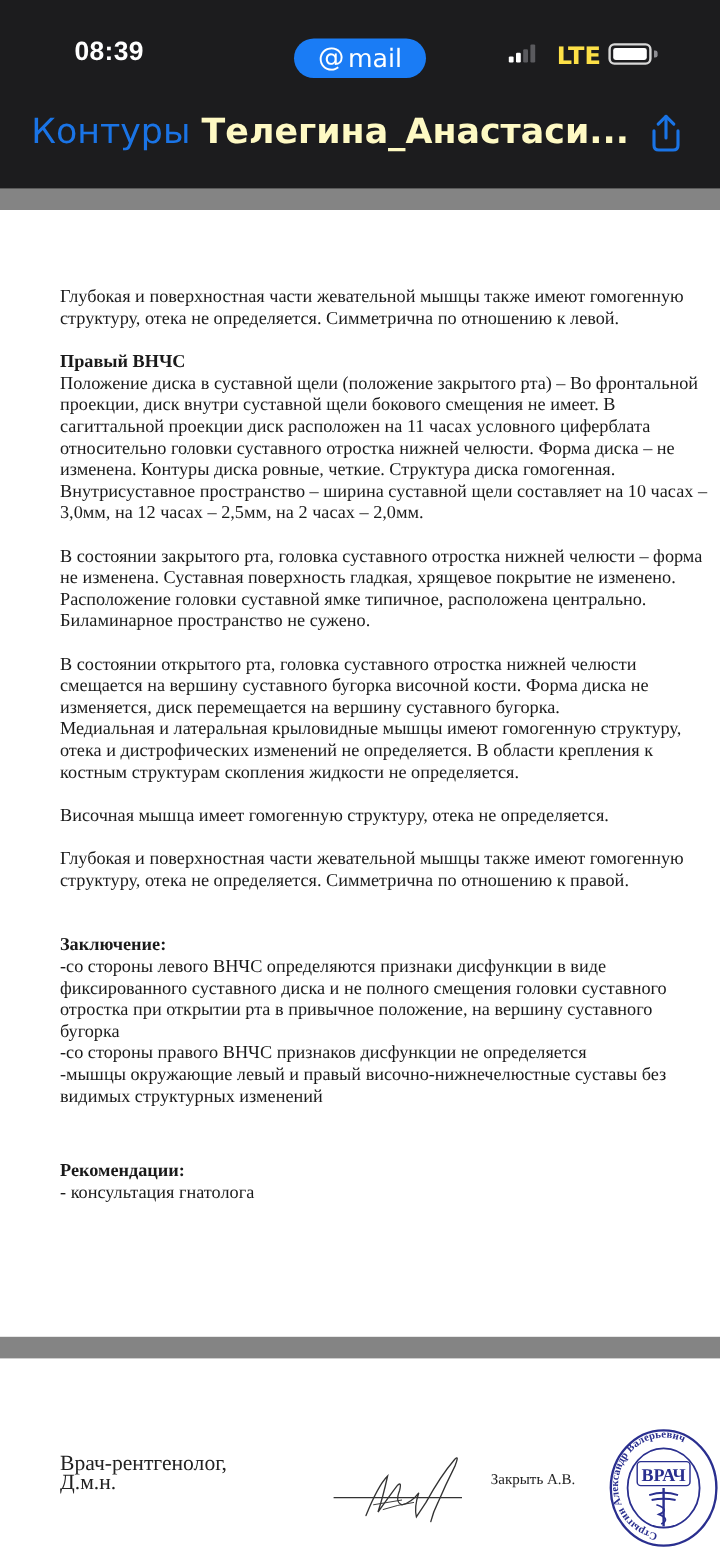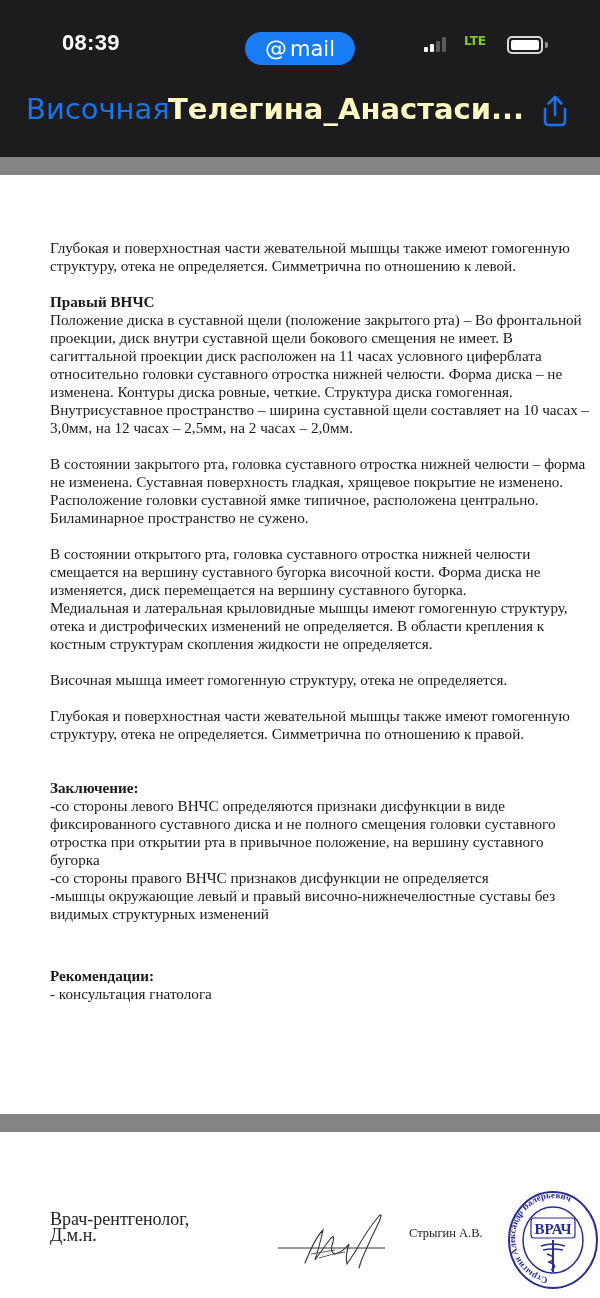--- a/index.html
+++ b/index.html
@@ -6,21 +6,21 @@
     html, body { width: 600px; height: 1298px; background: #ffffff; overflow: hidden; }
     body { position: relative; font-family: "Liberation Sans", sans-serif; }
 
     .topbar { position: absolute; left: 0; top: 0; width: 600px; height: 164px; background: #1c1c1e; }
     .status-time { position: absolute; left: 62px; top: 30px; color: #fff; font-weight: bold; font-size: 22px; letter-spacing: 0.3px; font-family: "Liberation Sans", sans-serif; }
     .mail-pill { position: absolute; left: 245px; top: 32px; width: 110px; height: 33px; background: #1a7cf5; border-radius: 17px; color: #fff; display: flex; align-items: center; justify-content: center; font-size: 21px; gap: 3px; font-family: "DejaVu Sans", sans-serif; }
     .mail-pill .at { font-size: 22px; font-weight: normal; }
     .signal { position: absolute; left: 424px; top: 37px; display: flex; align-items: flex-end; gap: 2px; height: 15px; }
     .signal span { display: block; width: 4px; background: #fff; border-radius: 1px; }
     .signal span.dim { background: #5a5a5e; }
-    .lte { position: absolute; left: 464px; top: 34px; color: #84cc16; font-weight: bold; font-size: 12px; font-family: "DejaVu Sans", sans-serif; }
+    .lte { position: absolute; left: 464px; top: 34px; color: #fde047; font-weight: bold; font-size: 20px; font-family: "DejaVu Sans", sans-serif; }
     .battery { position: absolute; left: 507px; top: 36px; width: 36px; height: 18px; border: 2px solid #d8d8d8; border-radius: 5px; padding: 2px; }
     .battery-fill { width: 100%; height: 100%; background: #fff; border-radius: 2px; }
     .battery-tip { position: absolute; left: 545px; top: 42px; width: 3px; height: 6px; background: #8e8e93; border-radius: 0 2px 2px 0; }
 
     .close-btn { position: absolute; left: 26px; top: 92px; color: #1a74e6; font-size: 29px; font-family: "DejaVu Sans", sans-serif; cursor: pointer; }
     .doc-title { position: absolute; left: 168px; top: 92px; color: #fef9c3; font-size: 29px; font-weight: bold; font-family: "DejaVu Sans", sans-serif; white-space: nowrap; }
     .share-btn { position: absolute; left: 540px; top: 94px; width: 30px; height: 34px; cursor: pointer; }
 
     .gray-bar { position: absolute; left: 0; width: 600px; height: 18px; background: #848484; }
 
@@ -50,21 +50,21 @@
     <span style="height:8px"></span>
     <span class="dim" style="height:11px"></span>
     <span class="dim" style="height:15px"></span>
   </div>
   <div class="lte">LTE</div>
   <div class="battery">
       <div class="battery-fill"></div>
     </div>
   <div class="battery-tip"></div>
 
-  <div class="close-btn">Височная</div>
+  <div class="close-btn">Контуры</div>
   <div class="doc-title">Телегина_Анастаси...</div>
   <div class="share-btn">
     <svg width="30" height="34" viewBox="0 0 30 34">
       <path d="M15 3 L15 21" stroke="#1a74e6" stroke-width="2.6" stroke-linecap="round" fill="none"></path>
       <path d="M8.5 9.5 L15 3 L21.5 9.5" stroke="#1a74e6" stroke-width="2.6" stroke-linecap="round" stroke-linejoin="round" fill="none"></path>
       <path d="M5 15 L5 27 Q5 31 9 31 L21 31 Q25 31 25 27 L25 15" stroke="#1a74e6" stroke-width="2.6" stroke-linecap="round" fill="none"></path>
     </svg>
   </div>
 </div>
 
@@ -126,21 +126,21 @@
   <div>Врач-рентгенолог,</div>
   <div>Д.м.н.</div>
 </div>
 
 <svg class="signature" viewBox="0 0 135 70">
   <path d="M3 40 L110 40" stroke="#333" stroke-width="1" fill="none"></path>
   <path d="M30 55 Q40 30 48 22 Q44 40 40 52 Q50 38 56 30 Q60 26 58 34 Q54 44 60 46 Q68 44 74 36 Q70 48 72 56 L80 44 Q92 22 104 8 Q108 4 104 14 Q96 30 90 44 Q86 52 84 60" stroke="#333" stroke-width="1.1" fill="none" stroke-linecap="round"></path>
   <path d="M36 46 L60 42 M44 50 Q56 46 70 44" stroke="#333" stroke-width="0.8" fill="none"></path>
 </svg>
 
-<div class="signer">Стрыгин А.В.</div>
+<div class="signer">Закрыть А.В.</div>
 
 <svg class="stamp" viewBox="0 0 92 104">
   <defs>
     <path id="ringPath" d="M46 90 A38 40 0 1 1 46.1 90"></path>
   </defs>
   <ellipse cx="46" cy="52" rx="44" ry="48" fill="none" stroke="#2a2f8f" stroke-width="2"></ellipse>
   <ellipse cx="46" cy="52" rx="30" ry="33" fill="none" stroke="#2a2f8f" stroke-width="1.5"></ellipse>
   <text font-family="Liberation Serif, serif" font-size="9" fill="#2a2f8f" font-weight="bold">
     <textPath href="#ringPath" startOffset="2%">Стрыгин Александр Валерьевич</textPath>
   </text>

